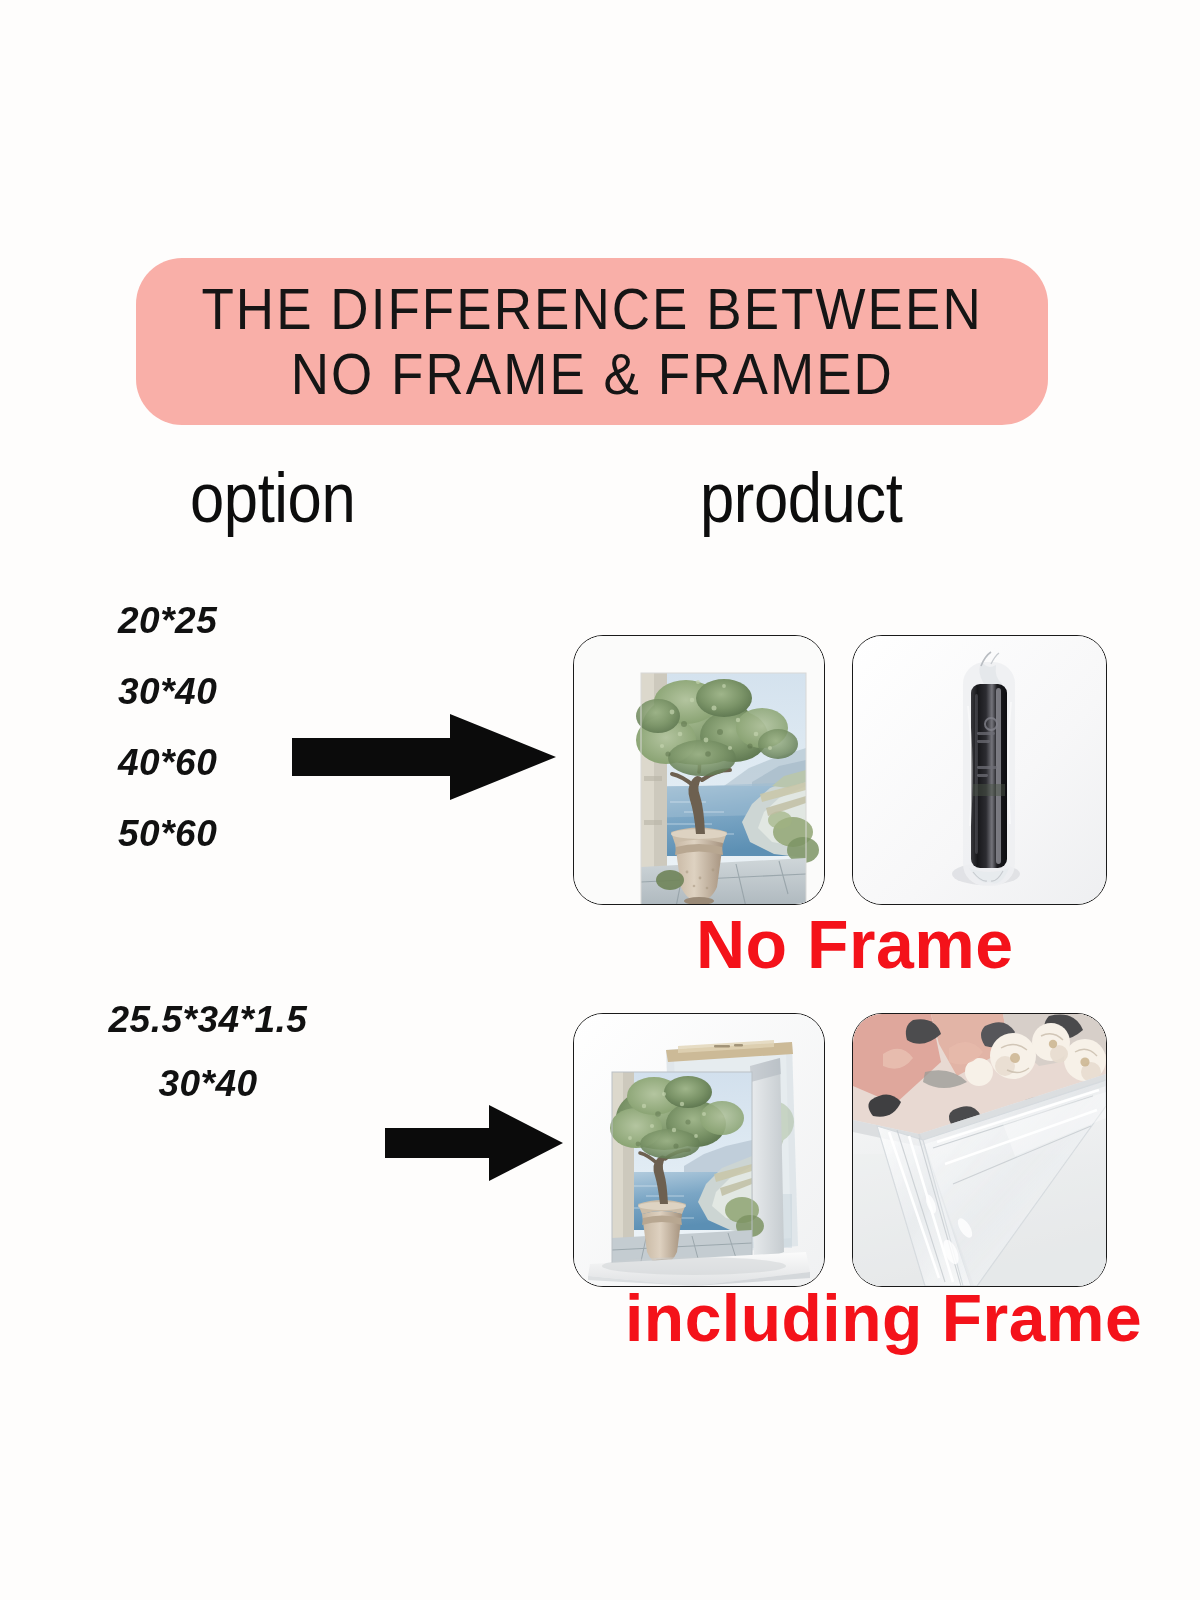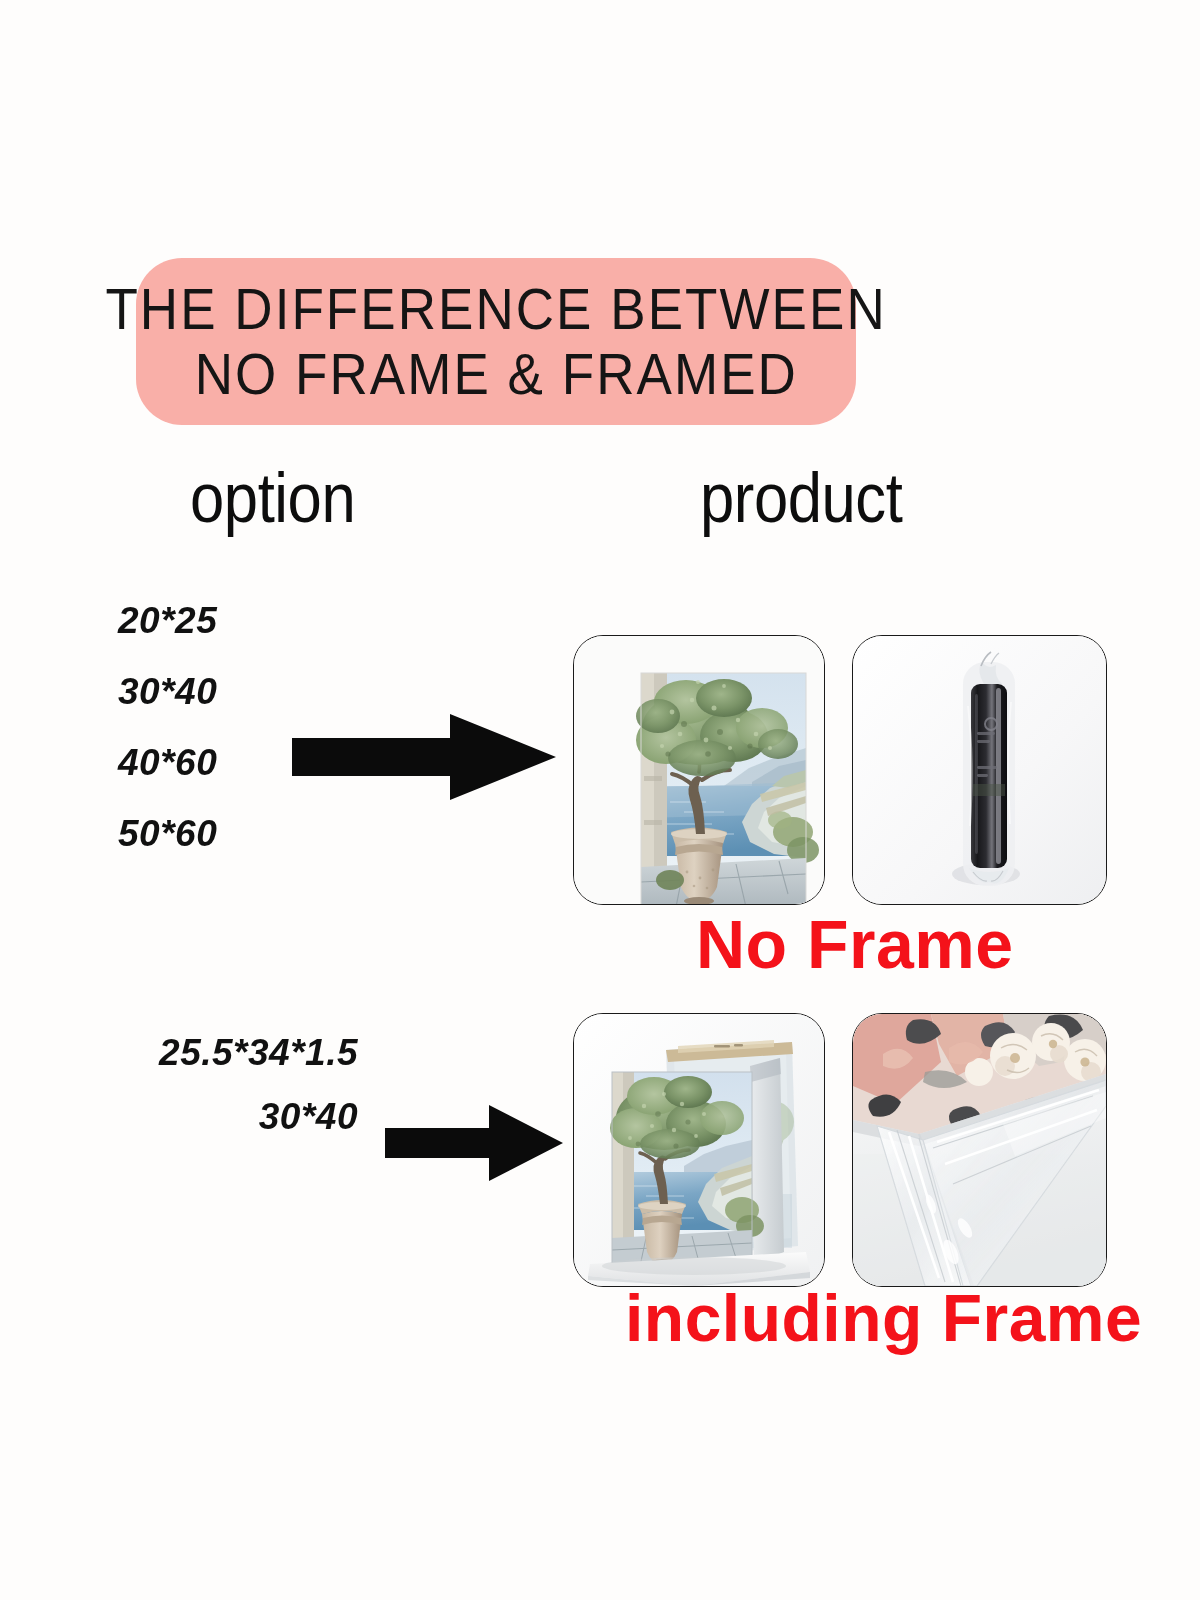--- a/index.html
+++ b/index.html
@@ -13,21 +13,21 @@
     font-family: "Liberation Sans", sans-serif;
     overflow: hidden;
     position: relative;
   }
 
   
   #title-banner {
     position: absolute;
     left: 136px;
     top: 258px;
-    width: 720px;
+    width: 912px;
     height: 167px;
     background: #f9afa8;
     border-radius: 46px;
     display: flex;
     flex-direction: column;
     align-items: center;
     justify-content: center;
   }
   #title-banner .tline {
     color: #151515;
@@ -66,23 +66,23 @@
     font-style: italic;
   }
   #size-list-noframe {
     left: 118px;
     top: 600px;
     text-align: left;
   }
   #size-list-noframe .size-row { margin-bottom: 29px; }
   #size-list-framed {
     left: 58px;
-    top: 1032px;
+    top: 999px;
     width: 300px;
-    text-align: right;
+    text-align: center;
   }
   #size-list-framed .size-row { margin-bottom: 22px; }
 
   
   .arrow { position: absolute; }
   #arrow-noframe { left: 292px; top: 712px; }
   #arrow-framed  { left: 385px; top: 1102px; }
 
   
   .card {

